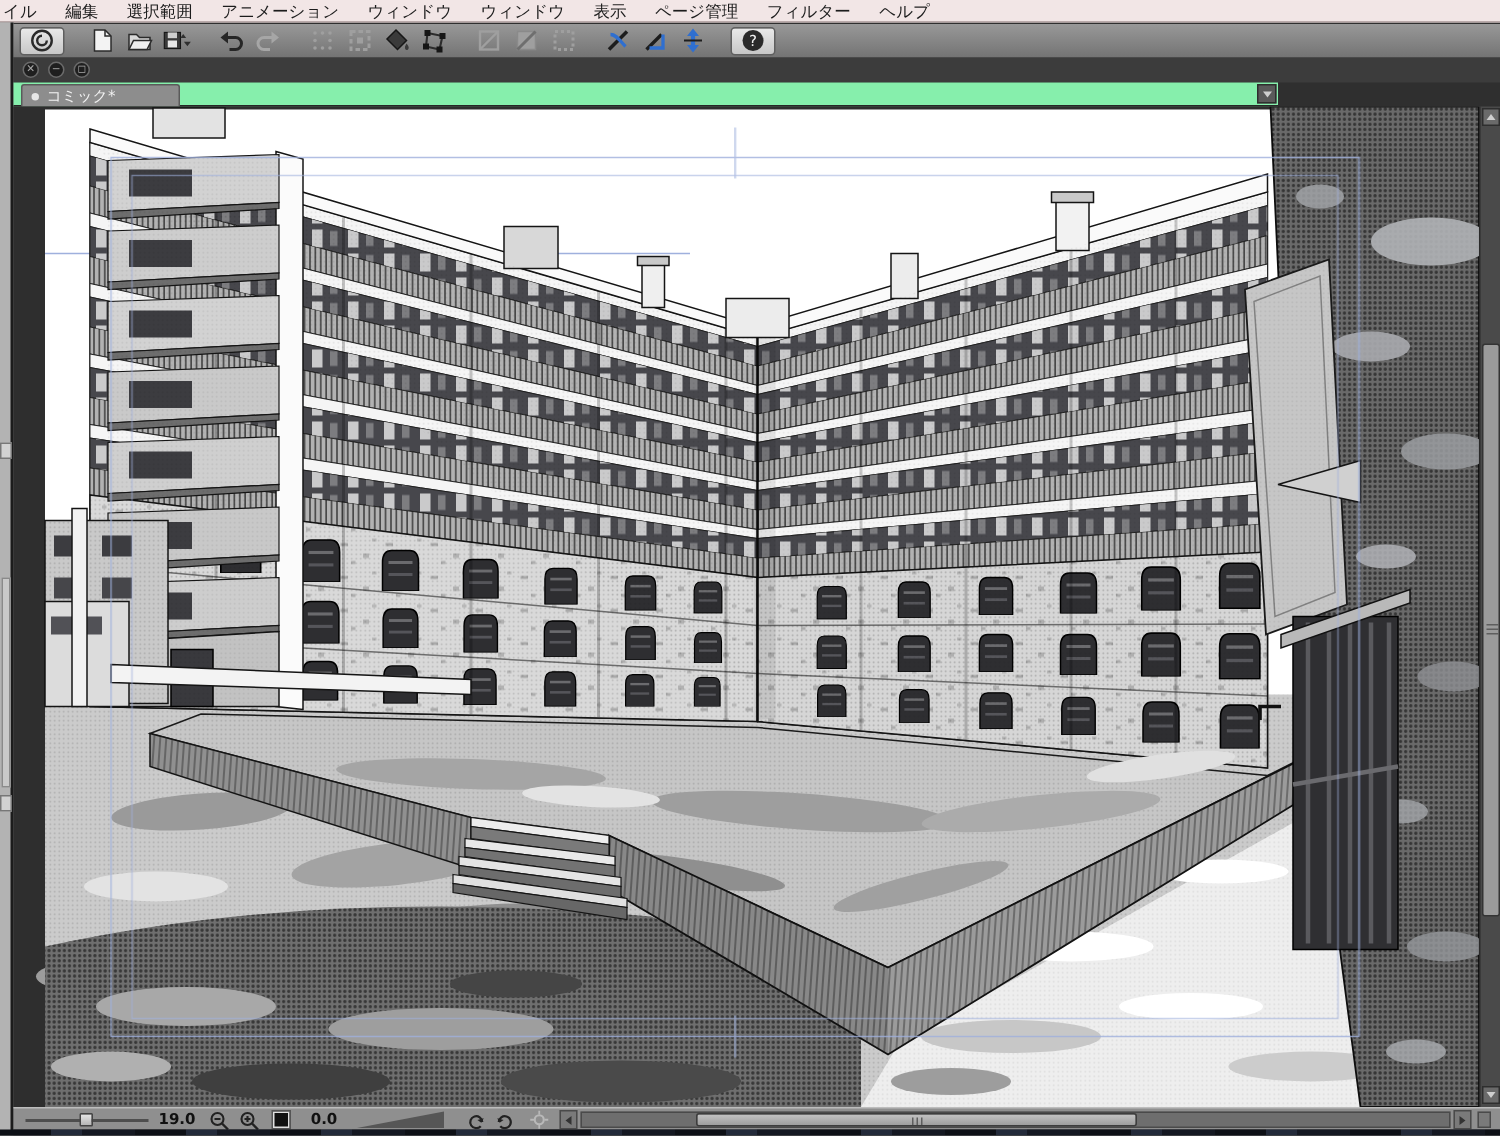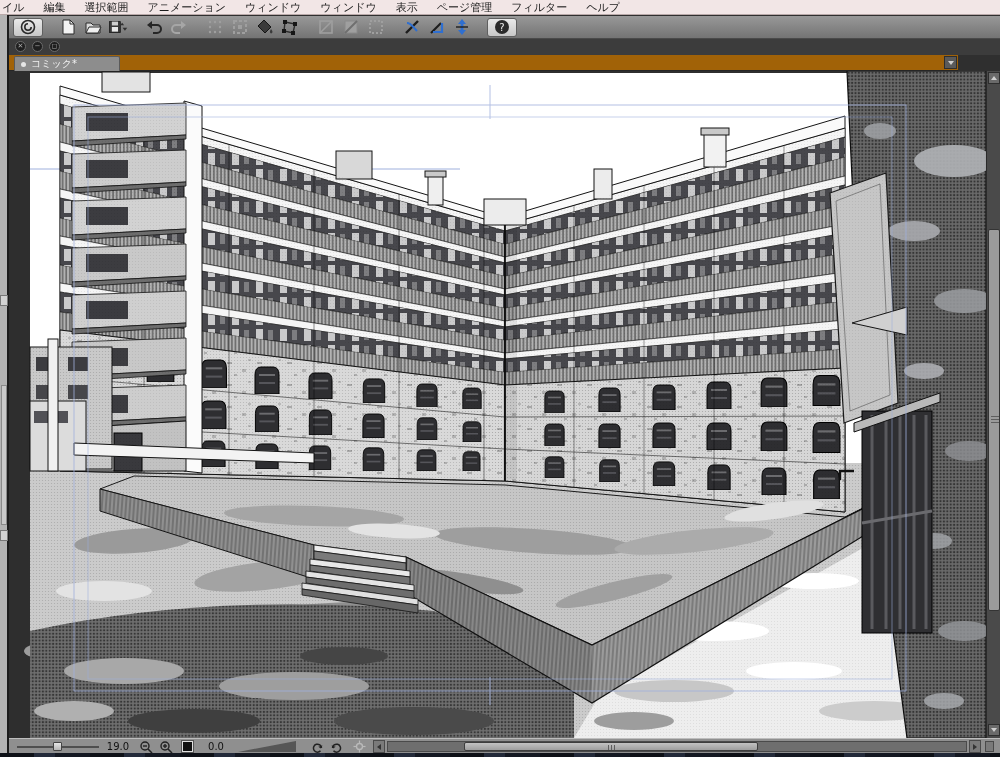--- a/index.html
+++ b/index.html
@@ -27,21 +27,21 @@
 
   
   .titlebar{position:absolute;left:9px;top:39px;width:991px;height:16px;background:#3c3c3c;
     display:flex;align-items:center;}
   .winbtns{position:absolute;left:6px;top:2px;display:flex;gap:6px;}
   .wb{width:11px;height:11px;border-radius:50%;background:#1f1f1f;border:1px solid #6b6b6b;
     color:#a8a8a8;font-size:7px;line-height:9px;text-align:center;cursor:default;}
   .title{width:100%;text-align:center;font-size:10px;color:#c9c9c9;white-space:nowrap;overflow:hidden;}
 
   
-  .tabstrip{position:absolute;left:9px;top:55px;width:949px;height:16px;background:#a16207;border-bottom:1px solid #262626;}
+  .tabstrip{position:absolute;left:9px;top:55px;width:843px;height:16px;background:#86efac;border-bottom:1px solid #262626;}
   .tab{position:absolute;left:5px;top:1px;height:15px;min-width:106px;background:#8d8d8d;
     border:1px solid #5a5a5a;border-bottom:0;border-radius:2px 2px 0 0;color:#f2f2f2;font-size:10px;
     display:flex;align-items:center;gap:5px;padding:0 10px 0 6px;}
   .tabdot{width:5px;height:5px;border-radius:50%;background:#e6e6e6;}
   .tablist-btn{position:absolute;right:1px;top:1px;width:13px;height:13px;background:#5a5a5a;border:1px solid #2e2e2e;
     display:flex;align-items:center;justify-content:center;}
   .tri-d{width:0;height:0;border-left:3px solid transparent;border-right:3px solid transparent;border-top:4px solid #cfcfcf;}
   .tri-u{width:0;height:0;border-left:3px solid transparent;border-right:3px solid transparent;border-bottom:4px solid #cfcfcf;}
   .tri-l{width:0;height:0;border-top:3px solid transparent;border-bottom:3px solid transparent;border-right:4px solid #333;}
   .tri-r{width:0;height:0;border-top:3px solid transparent;border-bottom:3px solid transparent;border-left:4px solid #333;}
@@ -51,21 +51,21 @@
   .canvas-area svg{position:absolute;left:5px;top:0;}
 
   
   .vscroll{position:absolute;left:986px;top:71px;width:14px;height:667px;background:#4a4a4a;border-left:1px solid #2a2a2a;}
   .vs-btn{position:absolute;left:1px;width:12px;height:12px;background:#6a6a6a;border:1px solid #2e2e2e;display:flex;align-items:center;justify-content:center;}
   .vs-thumb{position:absolute;left:1px;width:12px;background:#9b9b9b;border:1px solid #343434;border-radius:2px;}
   .grip-h{position:absolute;left:2px;width:8px;height:1px;background:#5e5e5e;}
 
   
   .statusbar{position:absolute;left:9px;top:738px;width:991px;height:15px;background:#8f8f8f;border-top:1px solid #bdbdbd;font-size:10px;color:#1d1d1d;}
-  .sb{position:absolute;top:1px;height:13px;display:flex;align-items:center;justify-content:center;}
+  .sb{position:absolute;top:1px;height:13px;display:flex;align-items:center;justify-content:center;font-weight:bold;}
   .sb-val{font-size:10px;color:#111;}
   .slider-line{position:absolute;top:7px;height:2px;background:#4e4e4e;}
   .slider-handle{position:absolute;top:3px;width:9px;height:9px;background:linear-gradient(#e6e6e6,#b5b5b5);border:1px solid #444;border-radius:1px;}
   .fitbox{width:11px;height:11px;background:#111;border:1px solid #e0e0e0;outline:1px solid #555;}
   .rot-ramp{width:0;height:0;border-bottom:11px solid #565656;border-left:58px solid transparent;}
   .hs-track{position:absolute;top:2px;height:11px;background:#6e6e6e;border:1px solid #4a4a4a;}
   .hs-thumb{position:absolute;top:0;height:9px;background:linear-gradient(#c2c2c2,#9e9e9e);border:1px solid #3d3d3d;border-radius:2px;}
   .grip-v{position:absolute;top:2px;width:1px;height:5px;background:#5e5e5e;}
   .corner{position:absolute;top:2px;width:9px;height:11px;background:#7a7a7a;border:1px solid #4a4a4a;}
 

